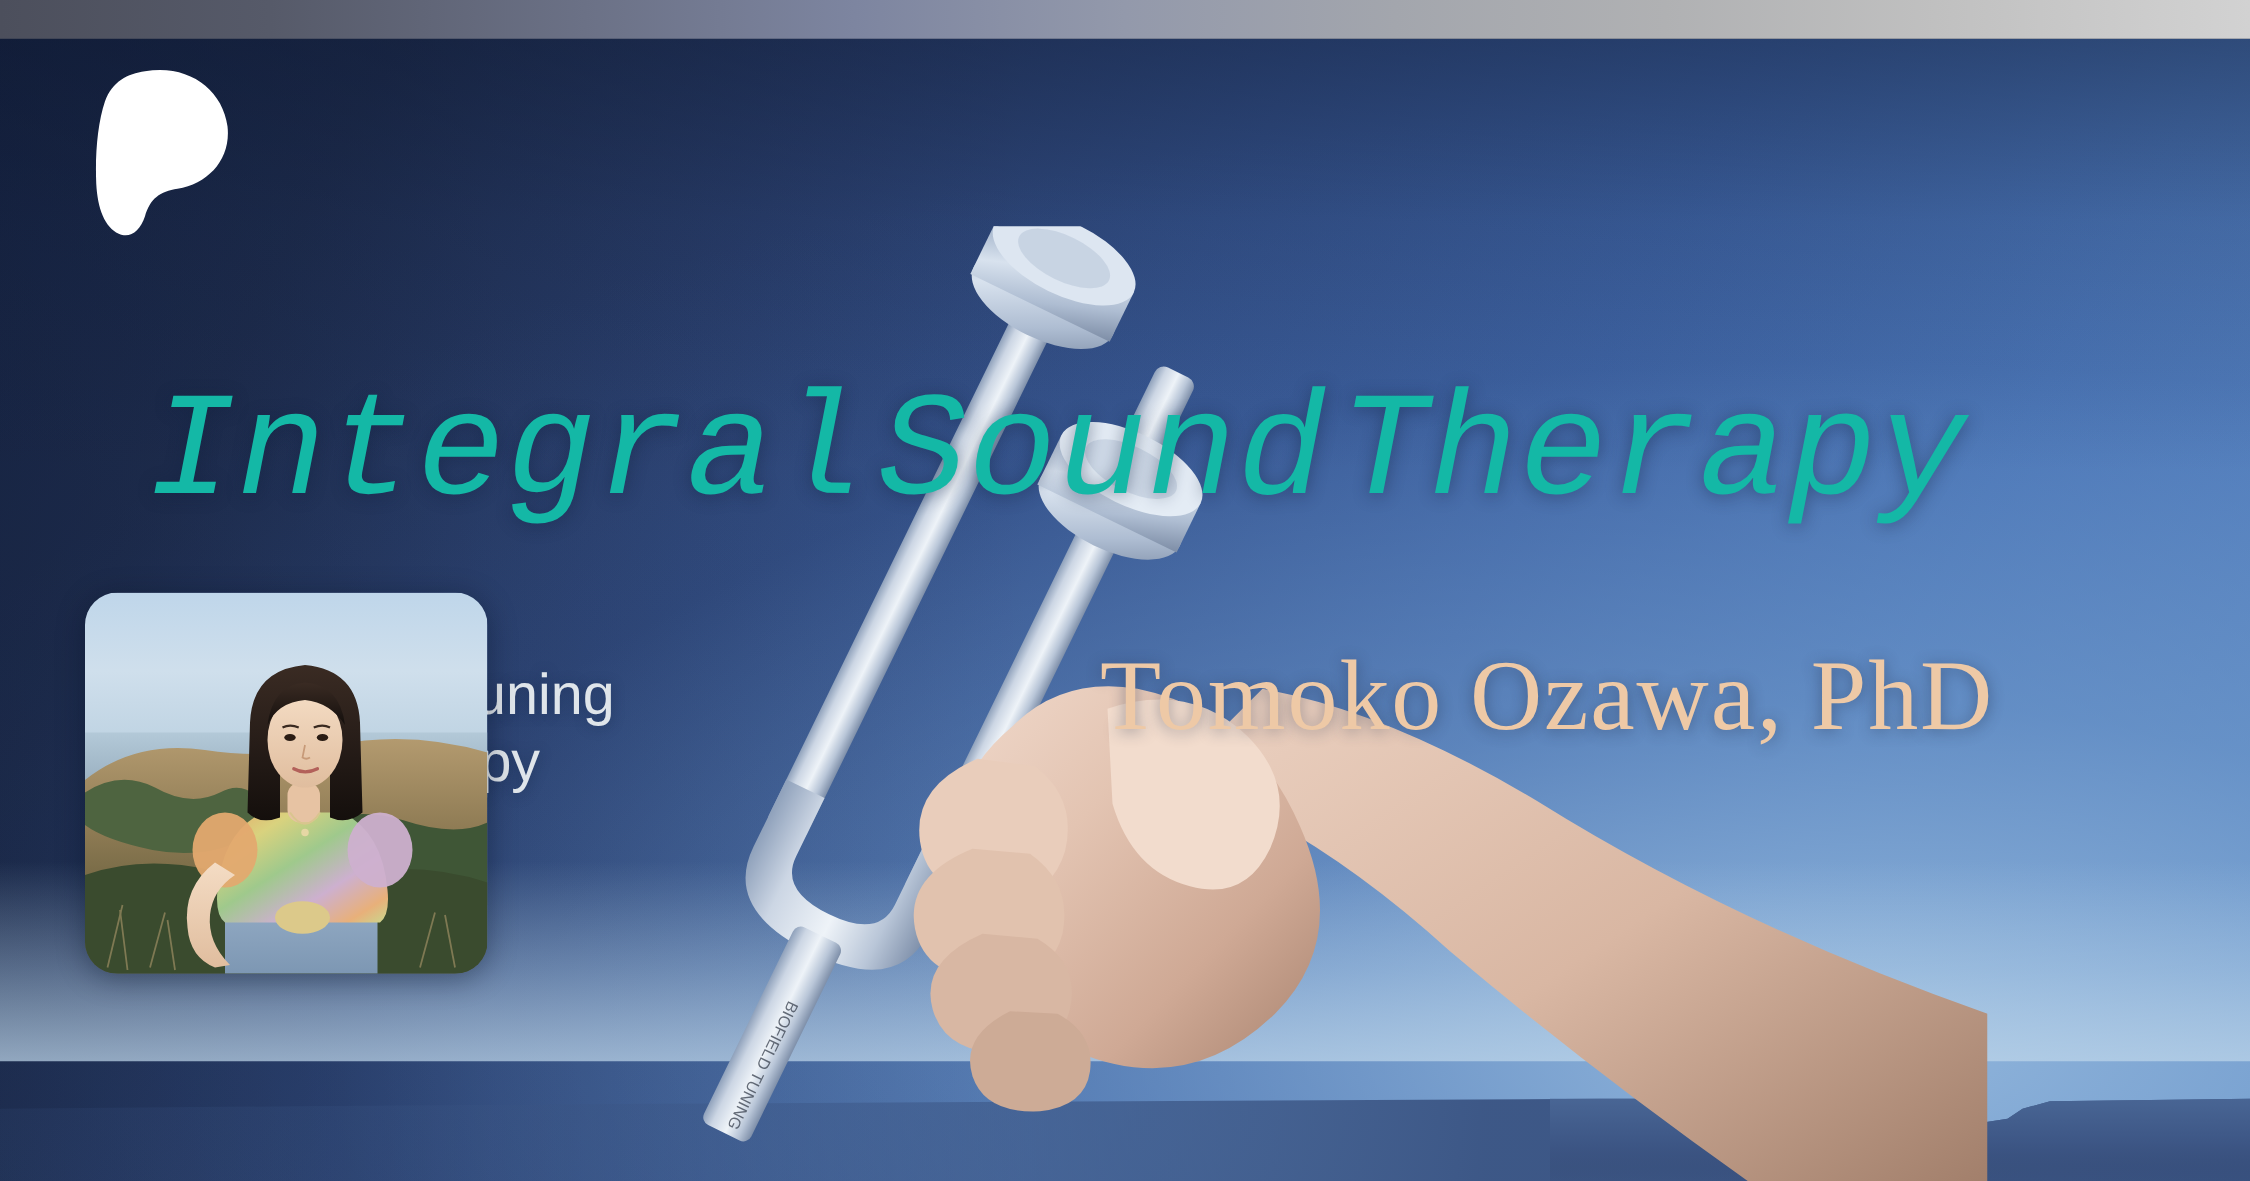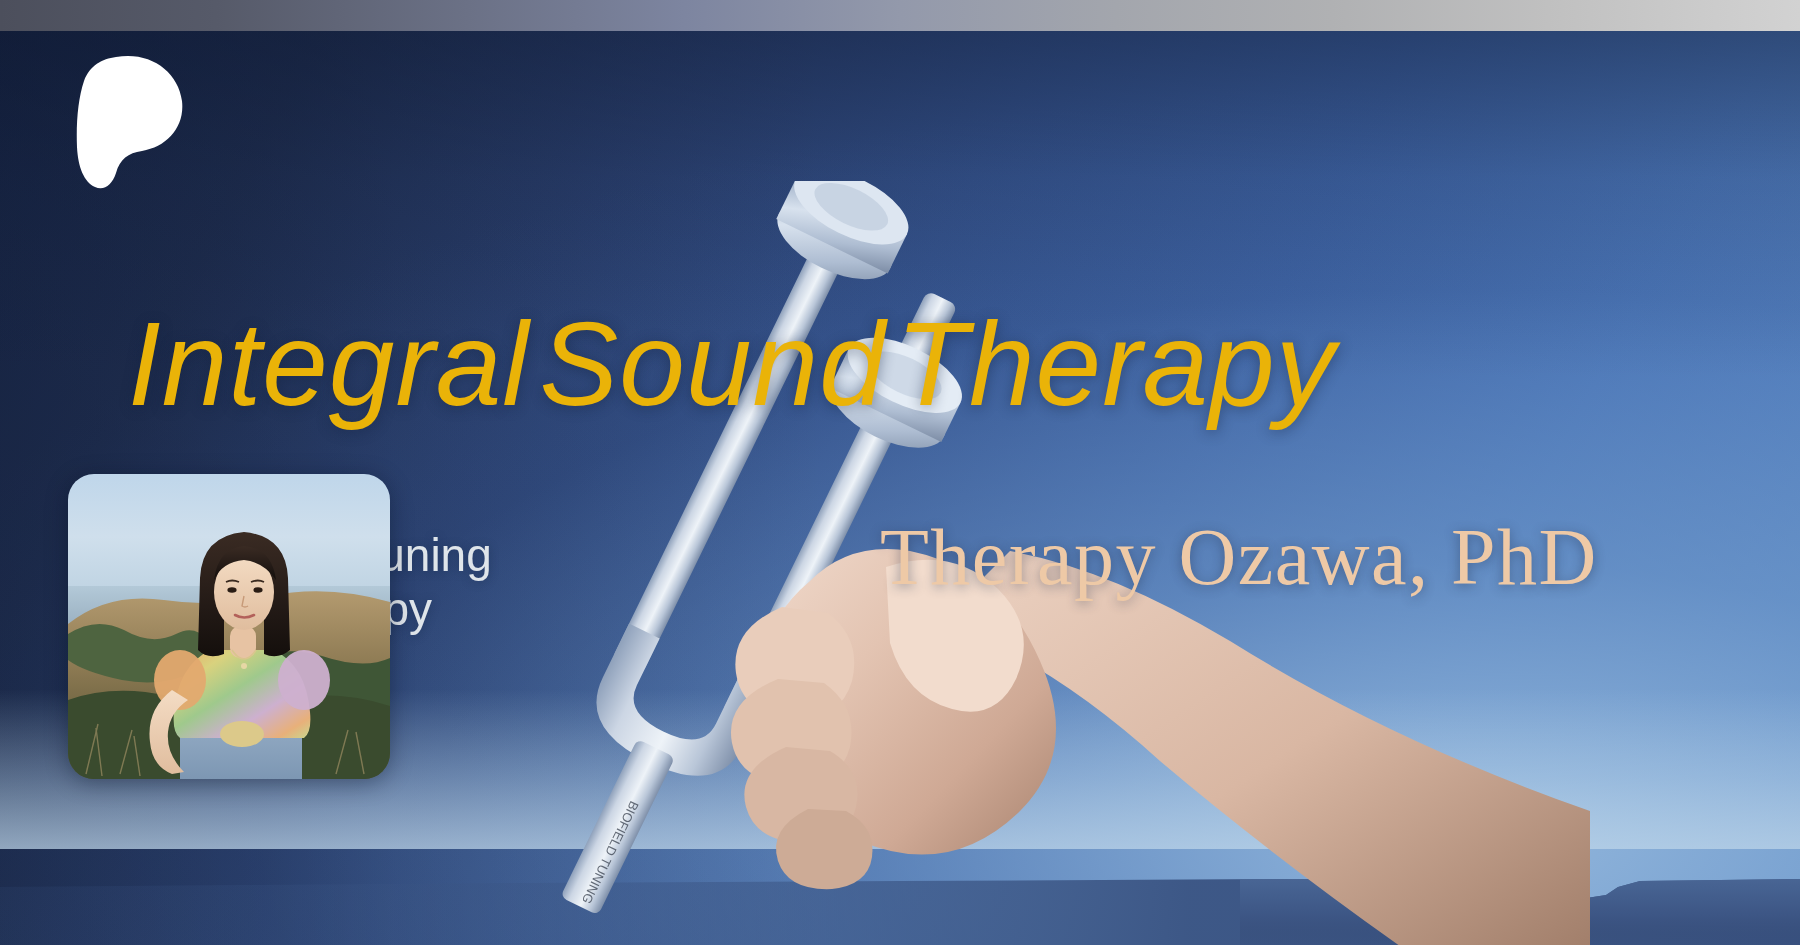--- a/index.html
+++ b/index.html
@@ -79,29 +79,29 @@
   }
 
   
   .headline-wrap {
     position:absolute; left:0; top:0; width:1800px; height:945px;
     z-index:30; pointer-events:none;
   }
 
   .title-main {
     position:absolute;
-    left:128px; top:305px;
+    left:118px; top:305px;
     width:1560px;
-    font-family:Liberation Sans, sans-serif;
+    font-family:Liberation Mono, monospace;
     font-style:italic;
     font-weight:400;
     font-size:118px;
     line-height:1.0;
     letter-spacing:1px;
-    color:#eab308;
+    color:#14b8a6;
     text-shadow:0 2px 14px rgba(18,34,64,0.45);
     white-space:nowrap;
   }
   .title-main .word { margin-right:10px; }
 
   .subtitle {
     position:absolute;
     left:190px; top:528px;
     font-family:"Liberation Sans", sans-serif;
     font-weight:300;
@@ -257,21 +257,21 @@
 
     <div class="title-main">
       <span class="word">Integral</span><span class="word">Sound</span><span class="word">Therapy</span>
     </div>
 
     <div class="subtitle">
       <span class="line1">Biofield Tuning</span>
       <span class="line2">nal Therapy</span>
     </div>
 
-    <div class="byline">Therapy Ozawa, PhD</div>
+    <div class="byline">Tomoko Ozawa, PhD</div>
 
   </div>
 
   <div class="avatar-card">
     <svg class="avatar-photo" viewBox="0 0 322 305" preserveAspectRatio="xMidYMid slice">
       <defs>
         <linearGradient id="avSky" x1="0" y1="0" x2="0" y2="1">
           <stop offset="0%" stop-color="#bfd6ea"></stop>
           <stop offset="45%" stop-color="#cfdfec"></stop>
           <stop offset="100%" stop-color="#b9cfdf"></stop>

